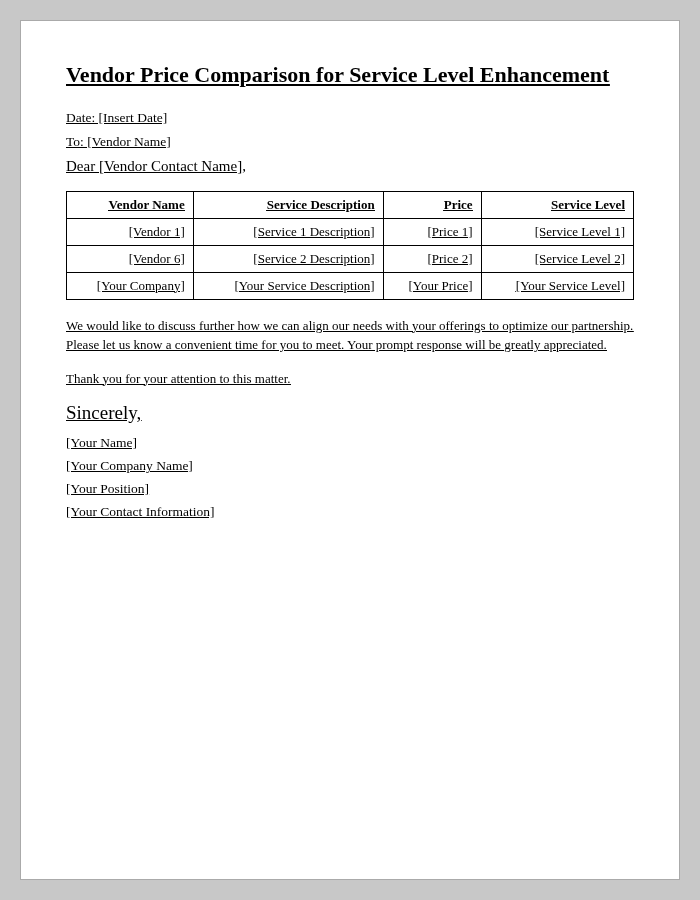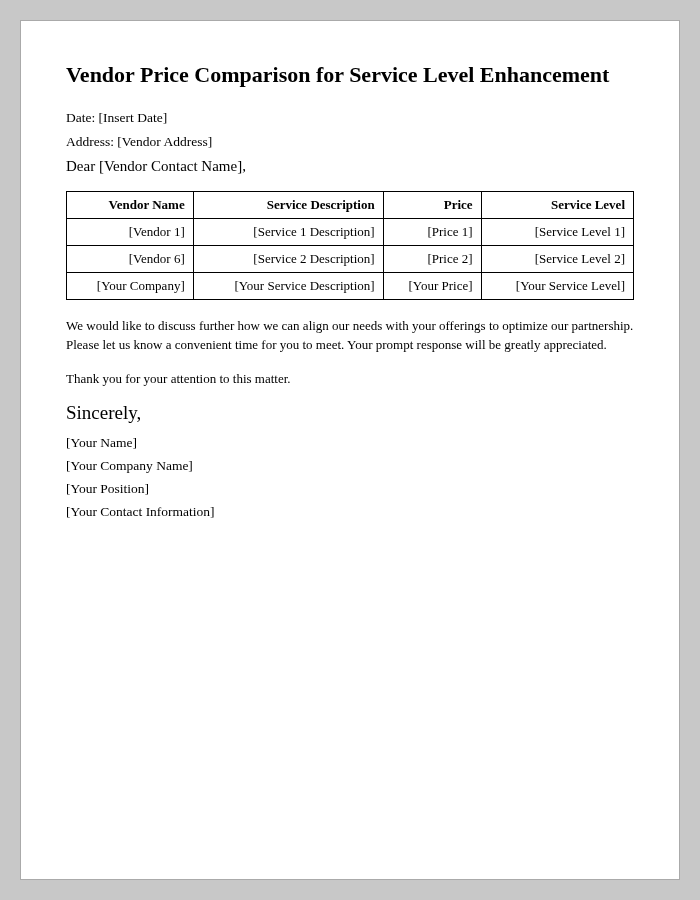--- a/index.html
+++ b/index.html
@@ -1,18 +1,19 @@
 <!DOCTYPE html>
 <html><head>
   <meta charset="utf-8">
   <style>
     * {
       margin: 0;
       padding: 0;
       box-sizing: border-box;
+      text-decoration: underline;
     }
 
     body {
       background: #c8c8c8;
       display: flex;
       justify-content: center;
       align-items: flex-start;
       min-height: 900px;
       padding: 20px;
       font-family: Georgia, 'Times New Roman', Times, serif;
@@ -82,21 +83,21 @@
     }
   </style>
 </head>
 <body>
 
 <div class="document">
 
   <h1 class="title">Vendor Price Comparison for Service Level Enhancement</h1>
 
   <p class="meta-line">Date: [Insert Date]</p>
-  <p class="meta-line">Address: [Vendor Address]</p>
+  <p class="meta-line">To: [Vendor Name]</p>
 
   <p class="salutation">Dear [Vendor Contact Name],</p>
 
 
   <div class="table-wrapper">
     <table>
       <thead>
         <tr>
           <th>Vendor Name</th>
           <th>Service Description</th>

